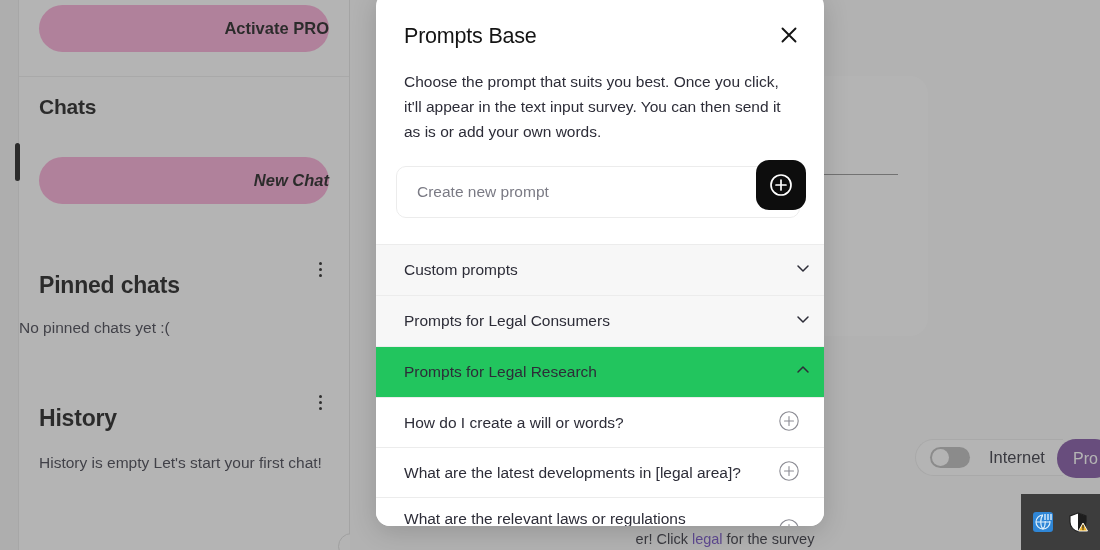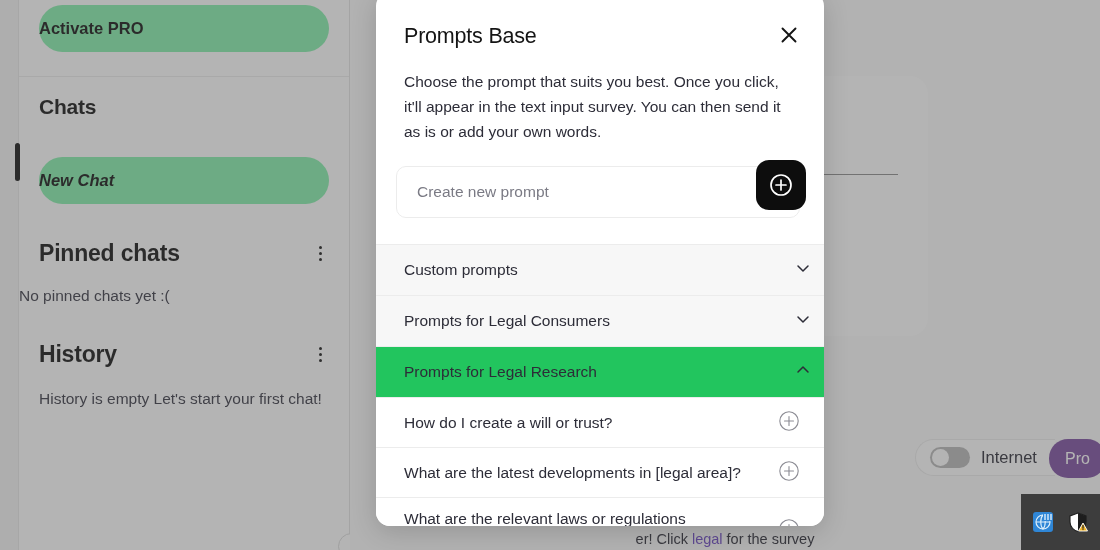--- a/index.html
+++ b/index.html
@@ -35,40 +35,40 @@
     background: #ffffff; border: 1px solid #dcdcdc;
   }
   .sidebar-inner { position: absolute; left: 19px; top: 0; right: 0; bottom: 0; }
 
   .pro-block {
     padding: 0 20px 24px 20px;
     border-bottom: 1px solid #ececec;
   }
   .btn-gold {
     display: block; width: 290px; height: 47px;
-    background: #86efac; color: #141414;
+    background: #f9a8d4; color: #141414;
     border: none; border-radius: 24px;
     font-size: 16.5px; font-weight: 600;
     font-family: "Liberation Sans", sans-serif;
-    cursor: pointer; line-height: 47px; text-align: left;
+    cursor: pointer; line-height: 47px; text-align: right;
   }
   .pro-block .btn-gold { margin-top: 5px; }
 
   .chats-block { padding: 18px 20px 0 20px; }
   .section-title {
     font-size: 21px; font-weight: 600; color: #141414;
     letter-spacing: -0.2px;
   }
   .chats-block .btn-gold { margin-top: 38px; font-style: italic; }
 
   .row-head {
     display: flex; align-items: center; justify-content: space-between;
     padding: 0 20px; margin-top: 36px;
   }
-  .row-head .section-title { font-size: 23px; }
+  .row-head .section-title { font-size: 23px; margin-top: 32px; }
   .dots {
     width: 18px; height: 22px; display: flex; flex-direction: column;
     align-items: center; justify-content: center; gap: 3px; cursor: pointer;
   }
   .dots i { display: block; width: 3px; height: 3px; border-radius: 50%; background: #1b1b1b; }
 
   .empty-note {
     margin-top: 20px; text-align: left;
     font-size: 15.5px; color: #3a3a46;
   }
@@ -85,21 +85,21 @@
   }
   .welcome-line { font-size: 16px; color: #2d2d38; line-height: 1.55; white-space: nowrap; }
   .welcome-div { margin-top: 47px; border-top: 1px solid #8d8d8d; }
   .welcome-line2 { margin-top: 26px; font-size: 16px; color: #2d2d38; white-space: nowrap; }
 
   .toggle-bar {
     position: absolute; left: 565px; bottom: 72px;
     display: flex; align-items: stretch; gap: 0;
   }
   .toggle-pill {
-    display: flex; align-items: center; gap: 11px;
+    display: flex; align-items: center; gap: 19px;
     height: 37px; padding: 0 18px 0 14px;
     background: #ffffff; border-radius: 19px 0 0 19px;
     border: 1px solid #ececec; border-right: none;
   }
   .switch {
     position: relative; width: 40px; height: 21px;
     border-radius: 11px; background: #b9b9b9; cursor: pointer; flex: 0 0 40px;
   }
   .switch::after {
     content: ""; position: absolute; left: 2px; top: 2px;
@@ -314,21 +314,21 @@
               <path d="M4 7 L9 12 L14 7" fill="none" stroke="#2d2d38" stroke-width="1.5" stroke-linecap="round" stroke-linejoin="round"></path>
             </svg></span>
         </div>
         <div class="acc-head open">
           <span class="acc-head-label">Prompts for Legal Research</span>
           <span><svg width="18" height="18" viewBox="0 0 18 18">
               <path d="M4 11 L9 6 L14 11" fill="none" stroke="#2d2d38" stroke-width="1.5" stroke-linecap="round" stroke-linejoin="round"></path>
             </svg></span>
         </div>
         <div class="prompt-item">
-          <span class="prompt-text">How do I create a will or trust?</span>
+          <span class="prompt-text">How do I create a will or words?</span>
           <span class="plus-circle"><svg width="22" height="22" viewBox="0 0 22 22">
               <circle cx="11" cy="11" r="9.2" fill="none" stroke="#8c8c94" stroke-width="1.1"></circle>
               <path d="M11 6.5 V15.5 M6.5 11 H15.5" stroke="#8c8c94" stroke-width="1.1" stroke-linecap="round"></path>
             </svg></span>
         </div>
         <div class="prompt-item">
           <span class="prompt-text">What are the latest developments in [legal area]?</span>
           <span class="plus-circle"><svg width="22" height="22" viewBox="0 0 22 22">
               <circle cx="11" cy="11" r="9.2" fill="none" stroke="#8c8c94" stroke-width="1.1"></circle>
               <path d="M11 6.5 V15.5 M6.5 11 H15.5" stroke="#8c8c94" stroke-width="1.1" stroke-linecap="round"></path>

